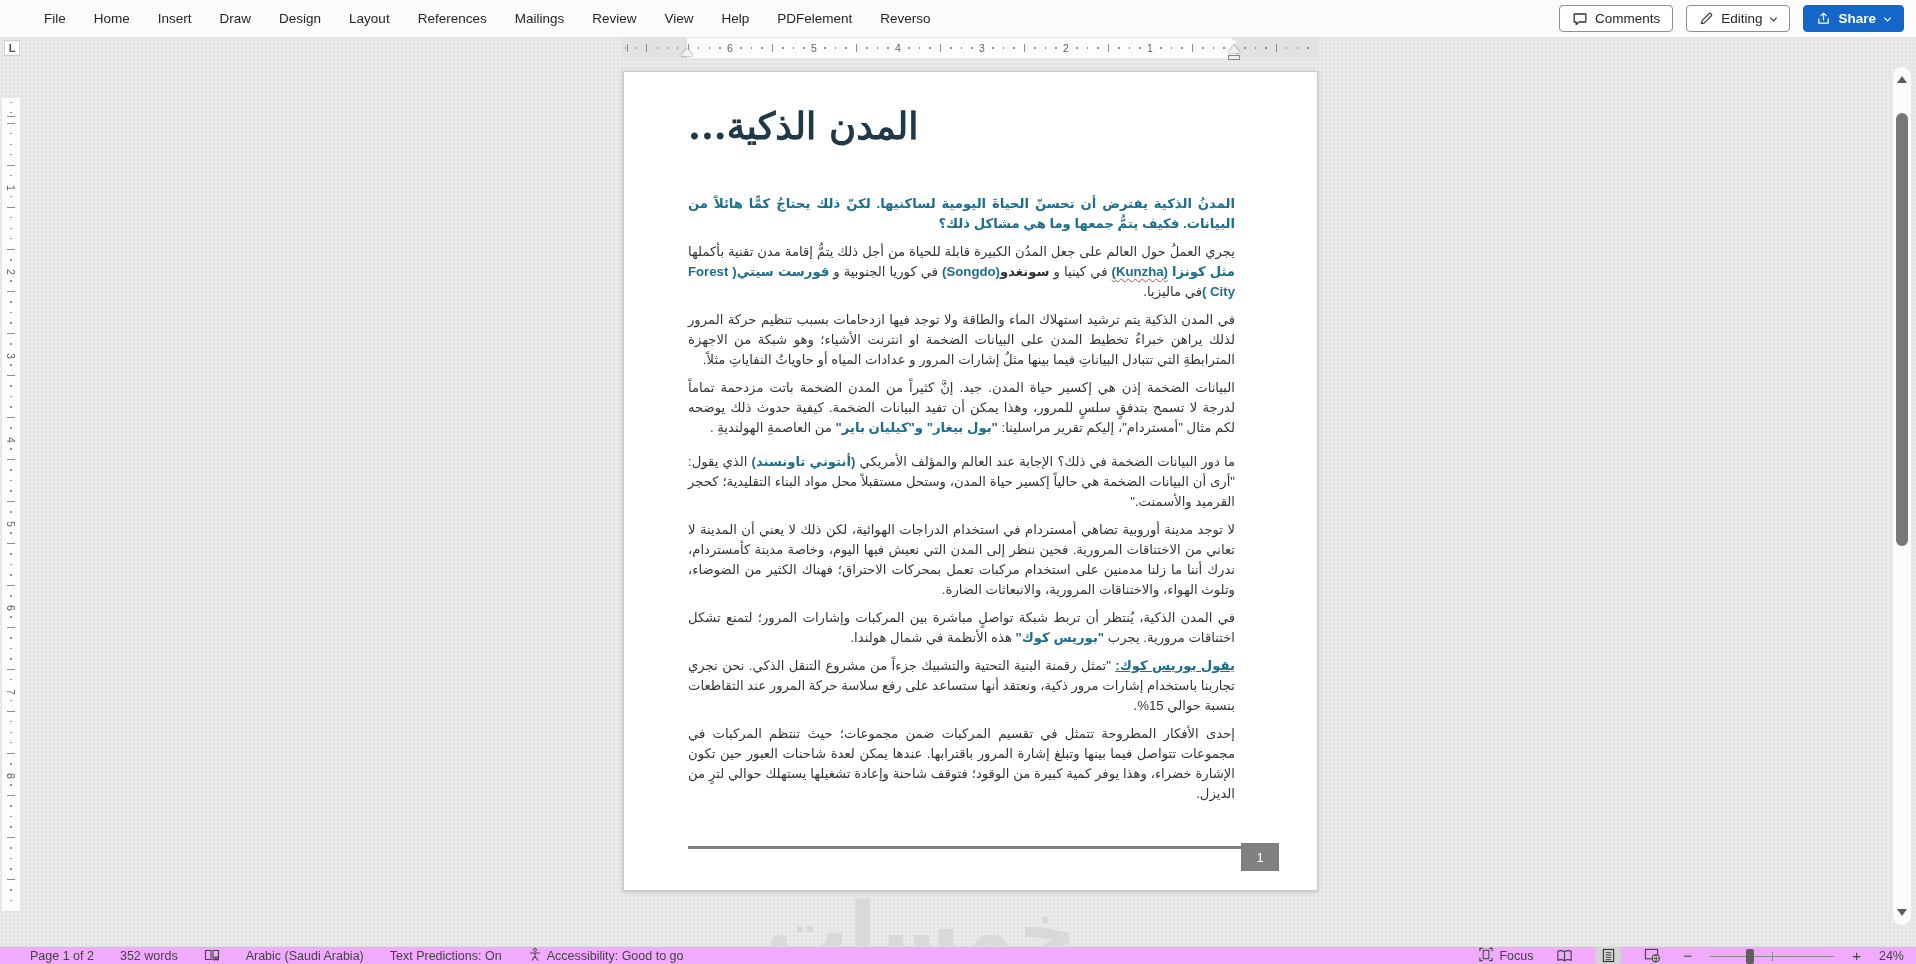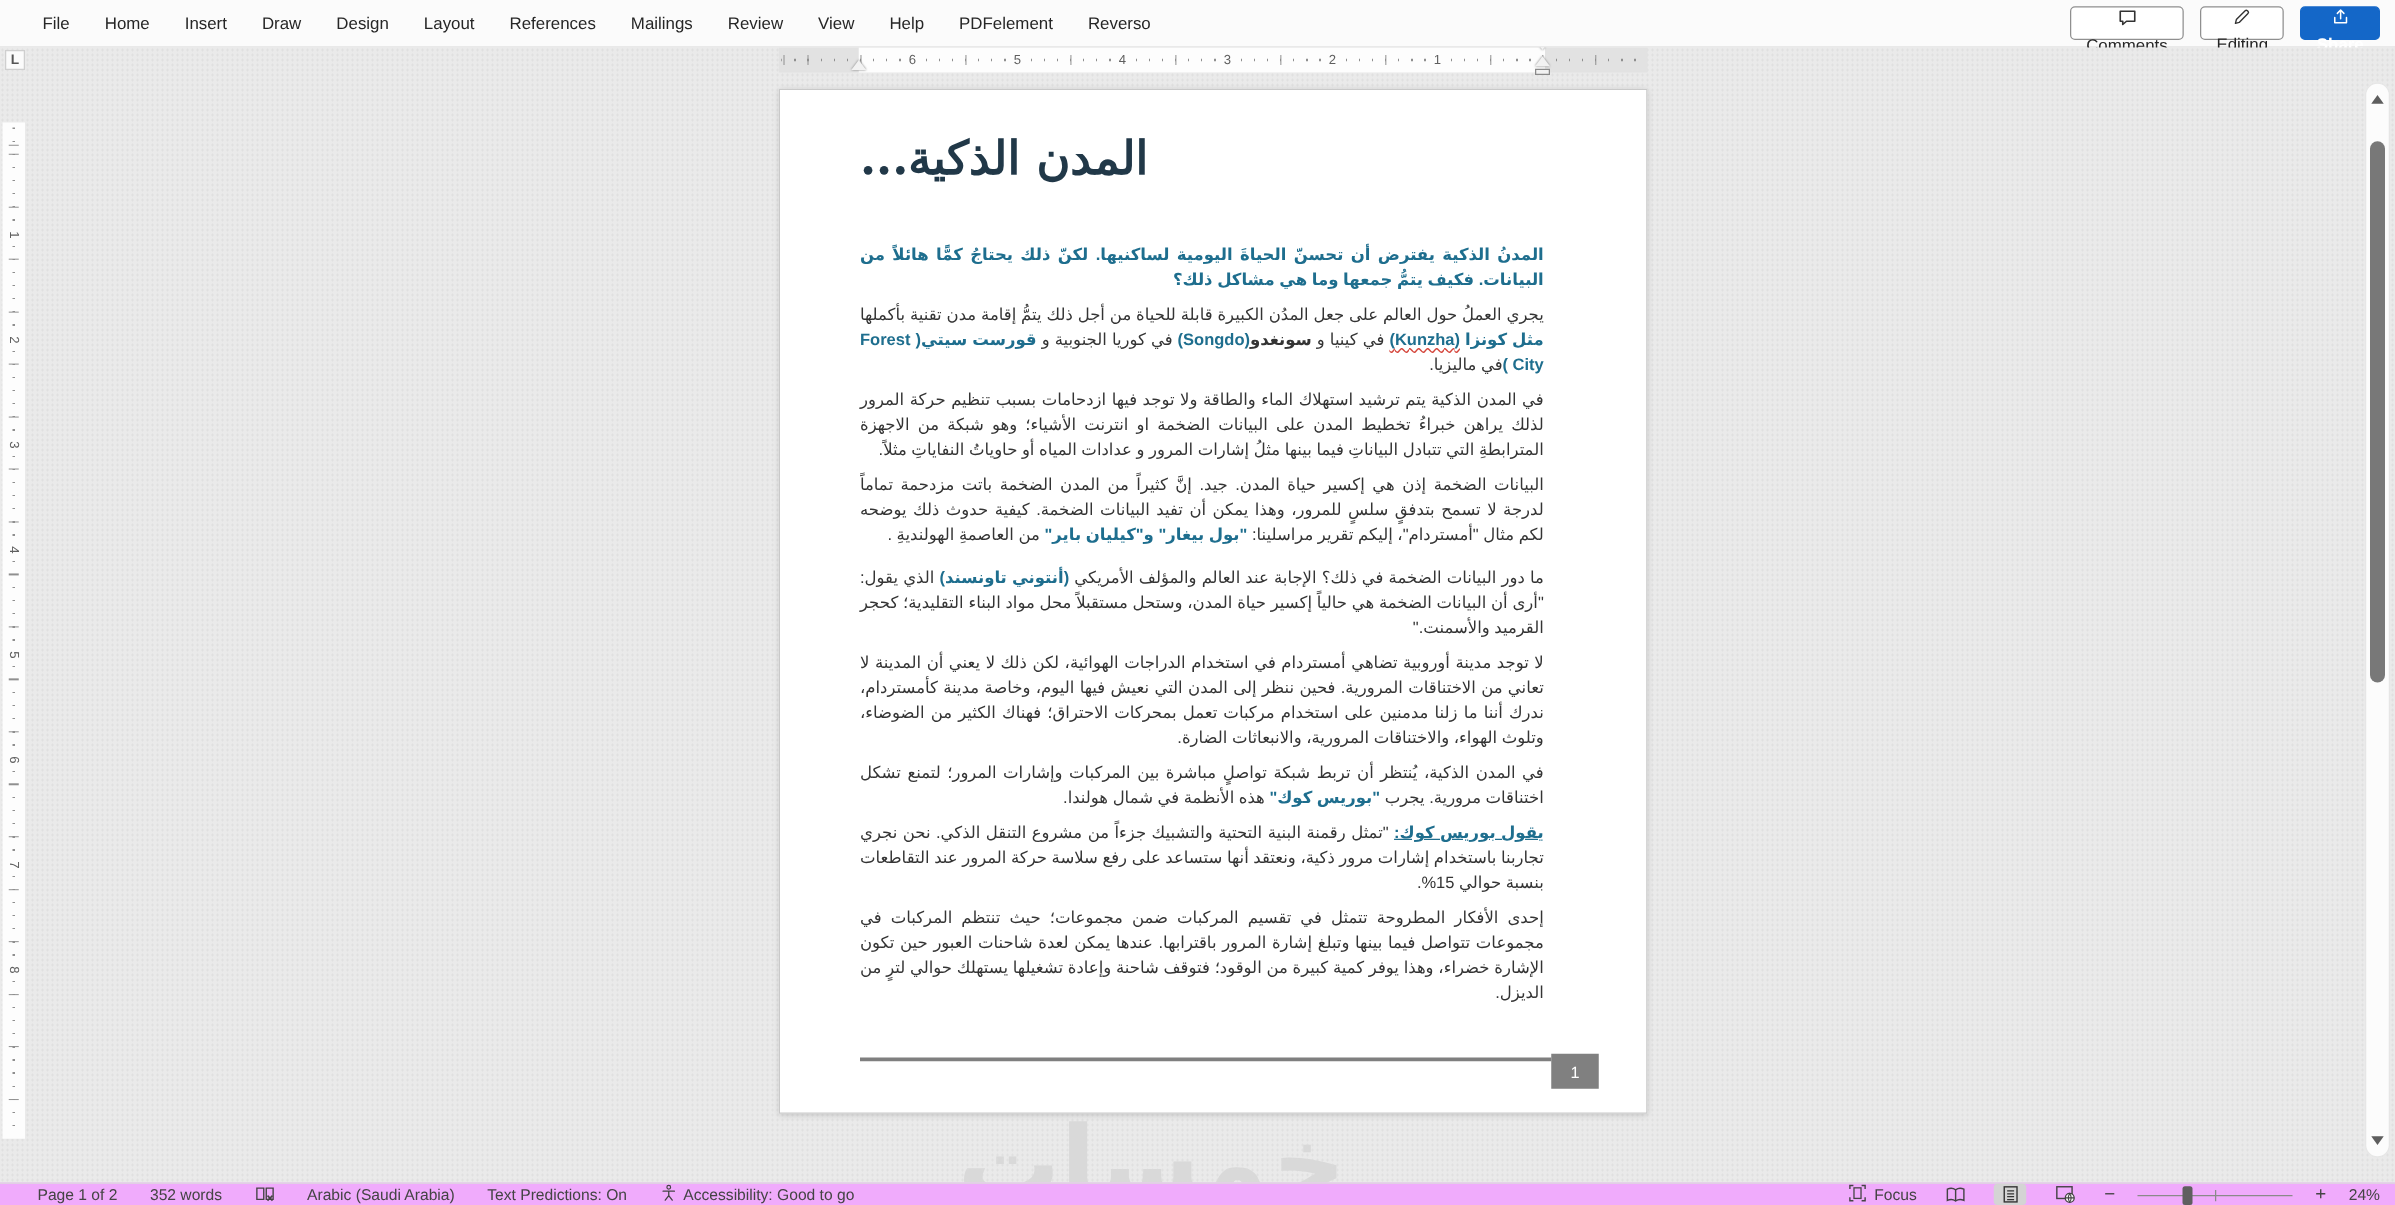--- a/index.html
+++ b/index.html
@@ -3,25 +3,25 @@
 <meta charset="utf-8">
 <style>
   * { box-sizing: border-box; margin: 0; padding: 0; }
   html,body { width:1916px; height:964px; overflow:hidden; }
   body { font-family:"Liberation Sans","DejaVu Sans",sans-serif; background:#eaeaea; }
   .app { position:relative; width:1916px; height:964px; }
 
   
   .menubar { position:absolute; top:0; left:0; right:0; height:38px; background:#fbfbfb;
              border-bottom:1px solid #e3e3e3; display:flex; align-items:center; }
-  .menus { display:flex; gap:28px; padding-left:34px; align-items:center; }
+  .menus { display:flex; gap:28px; padding-left:44px; align-items:center; }
   .menu-item { font-size:13.5px; color:#262626; white-space:nowrap; cursor:default; }
   .top-actions { margin-left:auto; display:flex; gap:13px; align-items:center; padding-right:12px; }
   .btn { height:27px; display:flex; align-items:center; gap:7px; padding:0 12px;
-         border:1px solid #8f8f8f; border-radius:4px; background:#fff; font-size:13.5px; color:#262626;flex-direction:column; }
+         border:1px solid #8f8f8f; border-radius:4px; background:#fff; font-size:13.5px; color:#262626; }
   .btn svg { display:block; }
   .btn-share { background:#1467c8; border-color:#1467c8; color:#fff; font-weight:600; }
   .chev { width:8px; height:8px; display:inline-block; }
 
   
   .workspace { position:absolute; top:38px; left:0; right:0; bottom:18px;
                background-color:#eaeaea;
                background-image:radial-gradient(#e0e0e0 1px, transparent 1px);
                background-size:4px 4px; overflow:hidden; }
 

